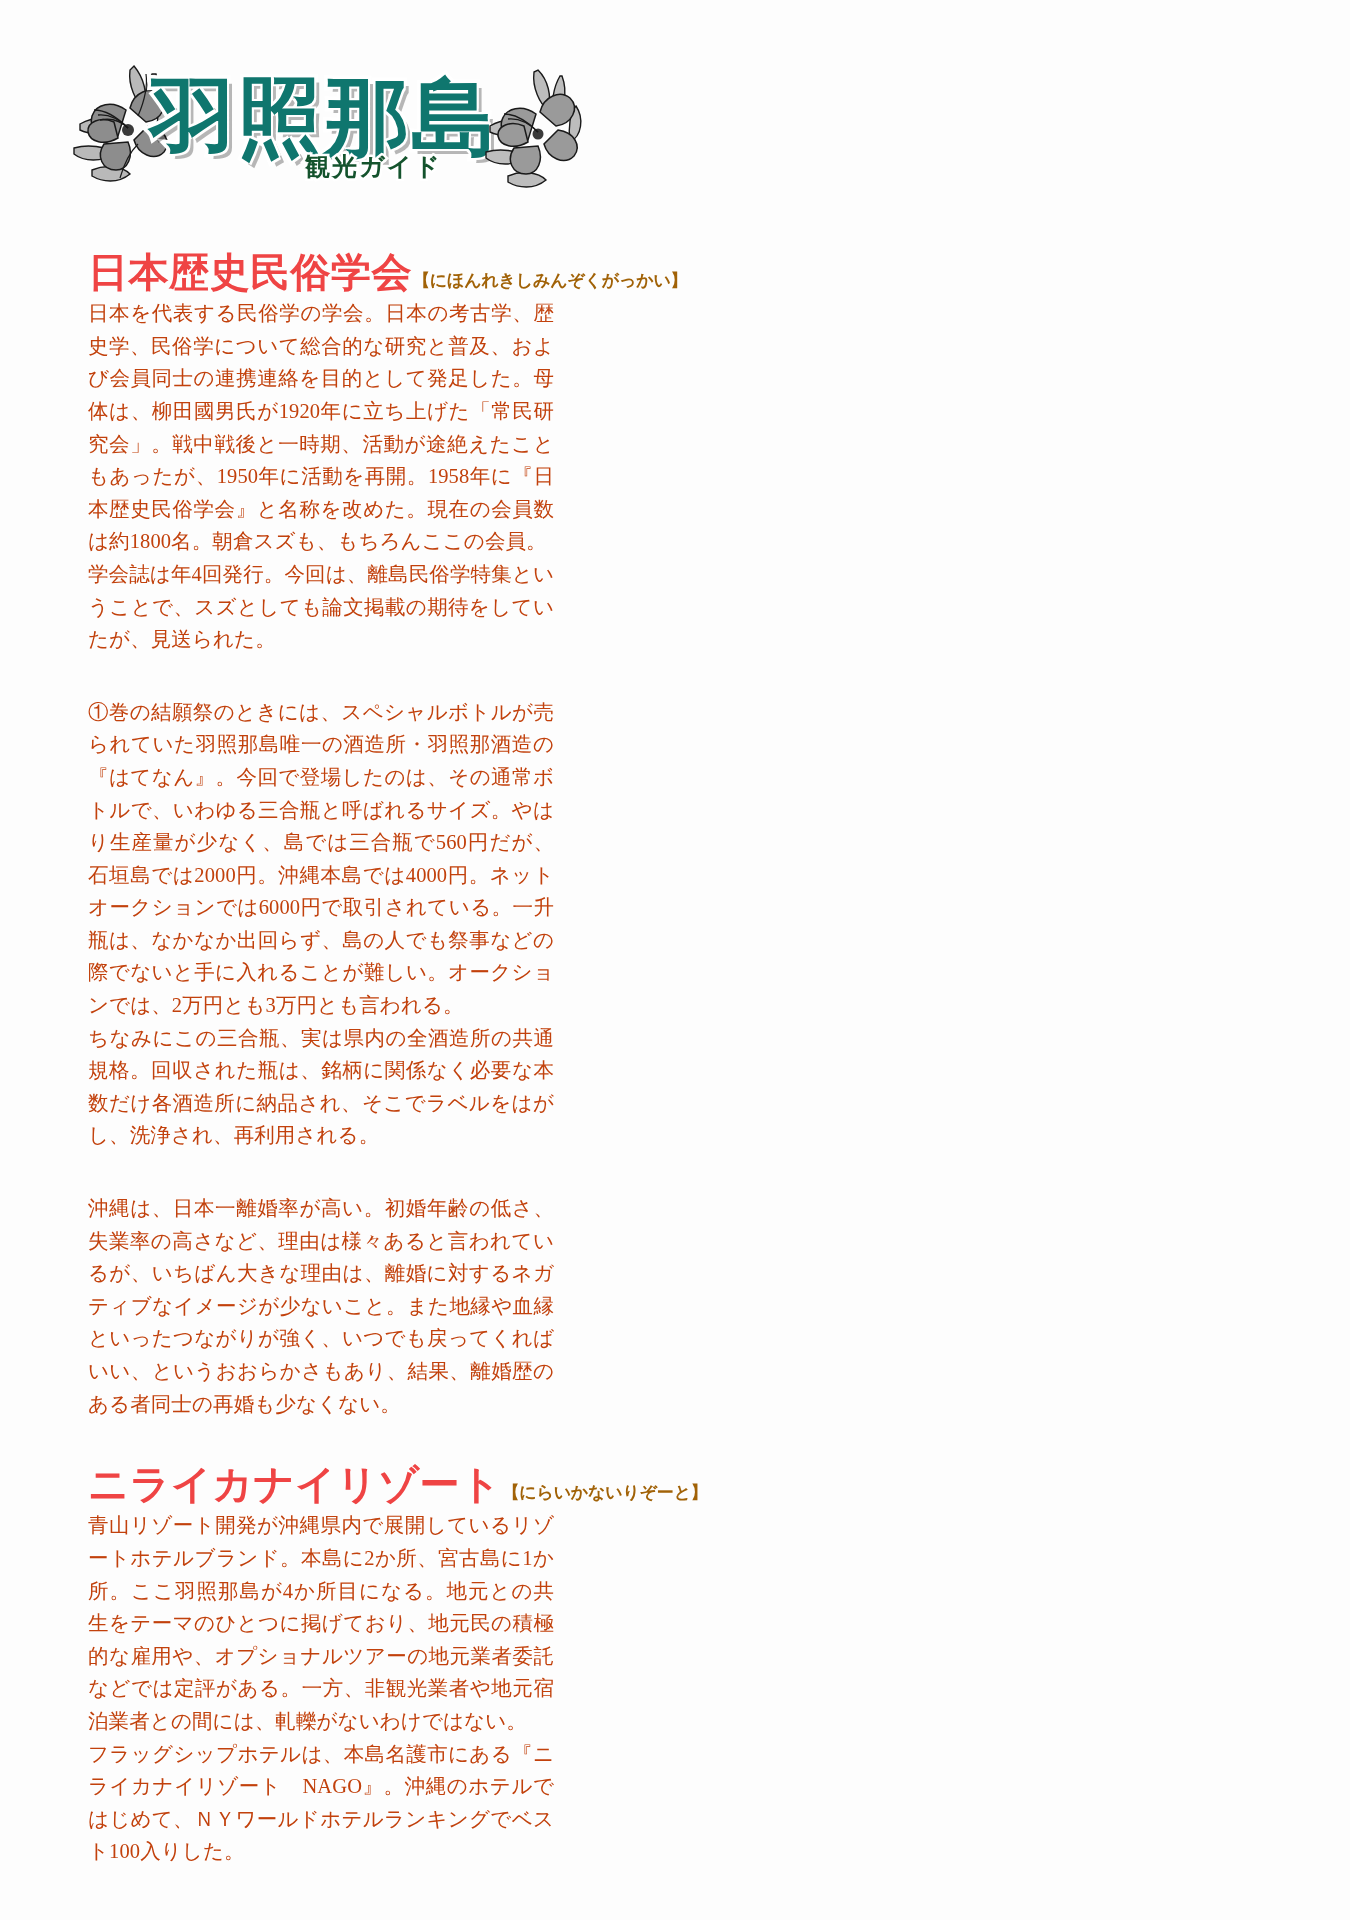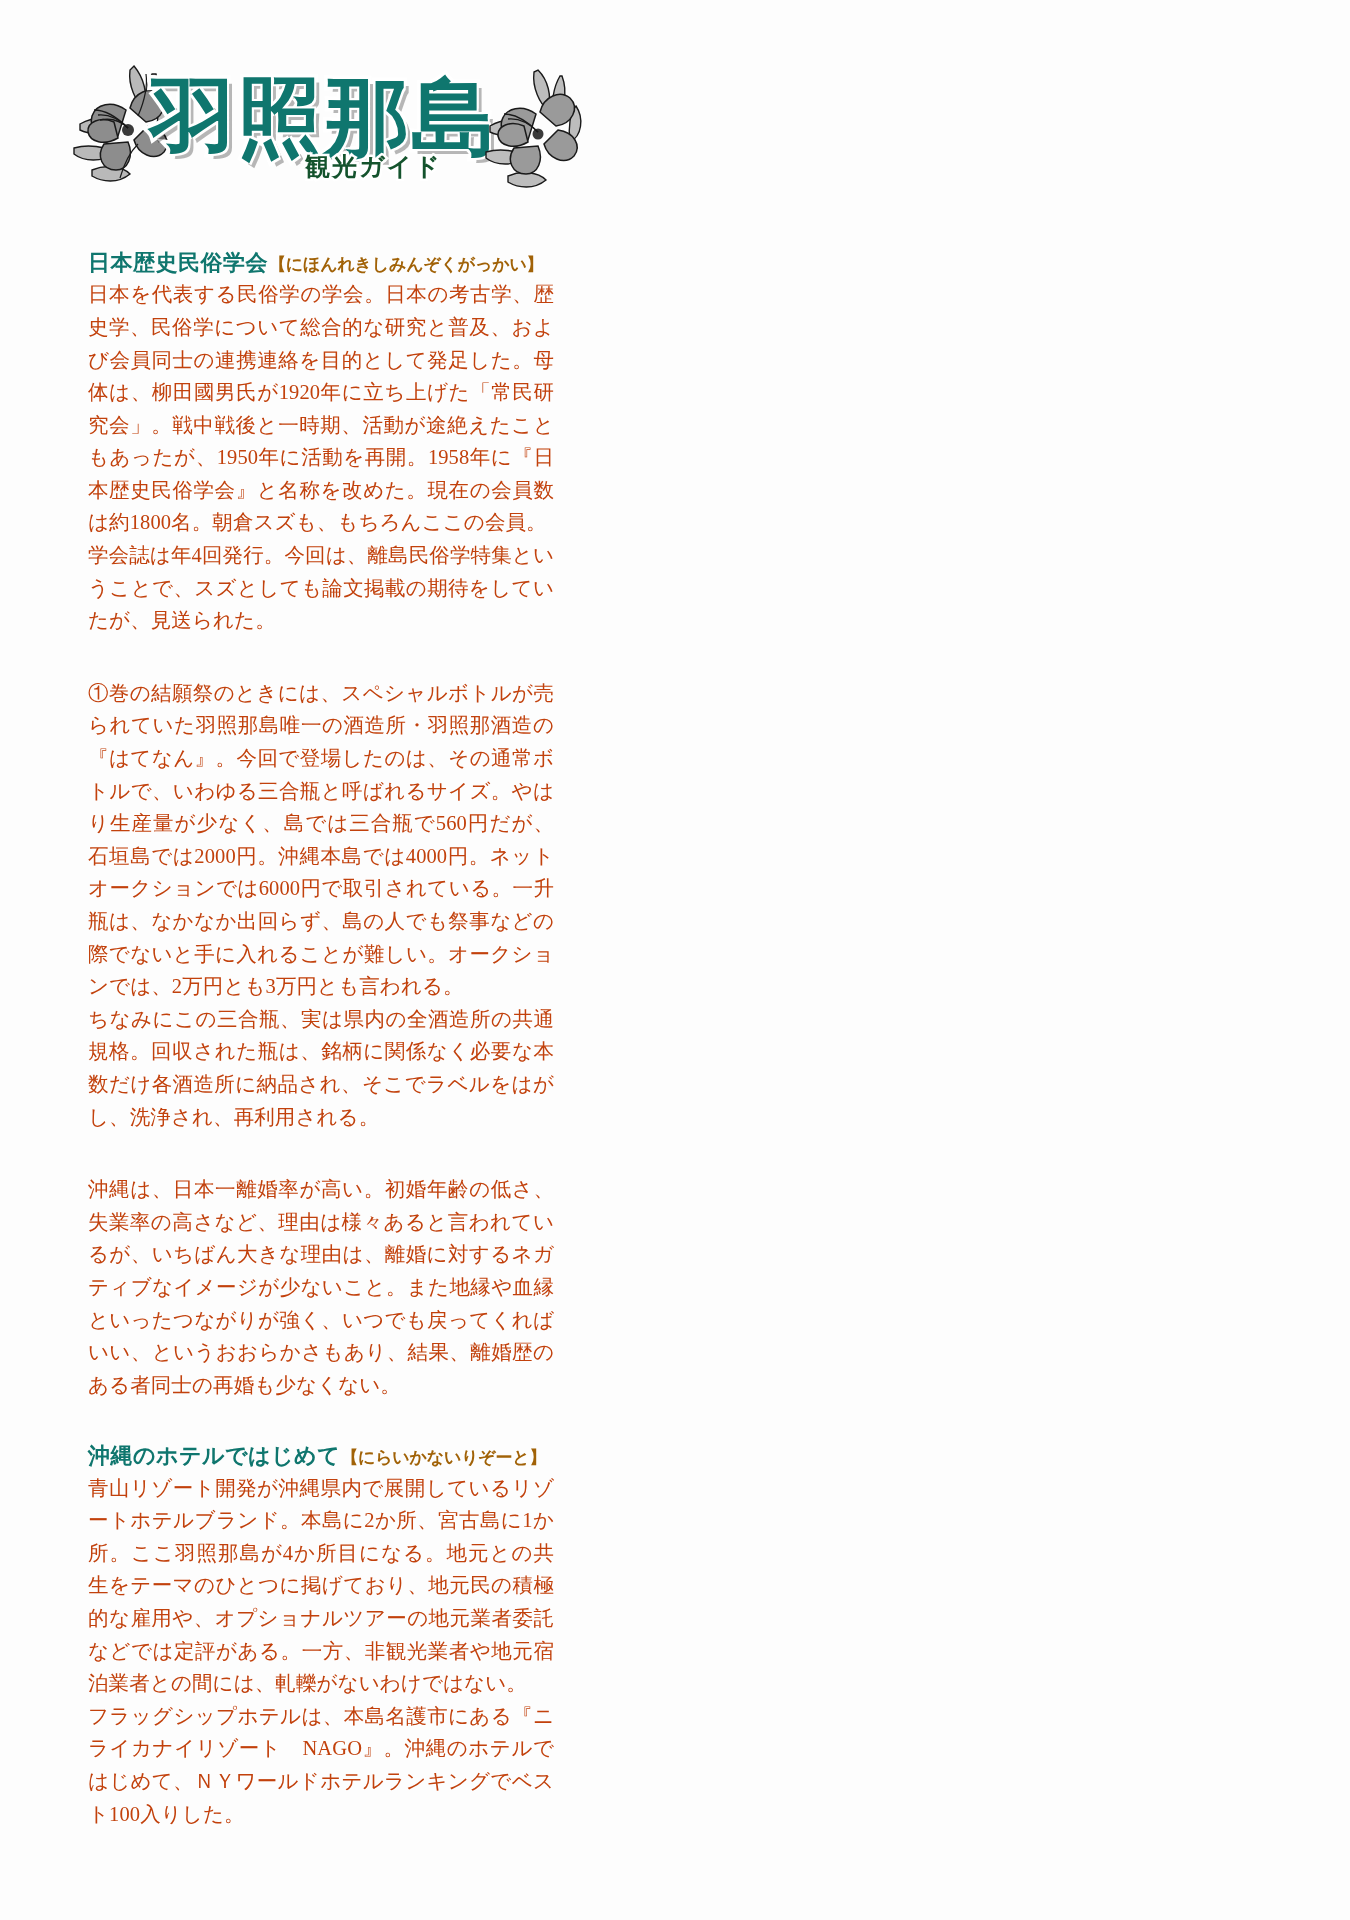--- a/index.html
+++ b/index.html
@@ -92,24 +92,24 @@
   .entry { margin-bottom: 40px; }
   .entry:last-child { margin-bottom: 0; }
 
   .entry-head {
     margin: 0 0 2px 0;
     white-space: nowrap;
     line-height: 1.18;
   }
   .term {
     font-family: "DejaVu Serif", "Liberation Serif", serif;
-    font-size: 22px;
+    font-size: 40px;
     font-weight: 700;
     letter-spacing: 0.5px;
-    color: #0f766e;
+    color: #ef4444;
   }
   .reading {
     font-family: "DejaVu Serif", "Liberation Serif", serif;
     font-size: 17px;
     font-weight: 700;
     color: #a16207;
     margin-left: 1px;
     letter-spacing: -0.2px;
   }
 
@@ -200,20 +200,20 @@
       <p class="para">①巻の結願祭のときには、スペシャルボトルが売られていた羽照那島唯一の酒造所・羽照那酒造の『はてなん』。今回で登場したのは、その通常ボトルで、いわゆる三合瓶と呼ばれるサイズ。やはり生産量が少なく、島では三合瓶で560円だが、石垣島では2000円。沖縄本島では4000円。ネットオークションでは6000円で取引されている。一升瓶は、なかなか出回らず、島の人でも祭事などの際でないと手に入れることが難しい。オークションでは、2万円とも3万円とも言われる。</p>
       <p class="para">ちなみにこの三合瓶、実は県内の全酒造所の共通規格。回収された瓶は、銘柄に関係なく必要な本数だけ各酒造所に納品され、そこでラベルをはがし、洗浄され、再利用される。</p>
     </section>
 
     <section class="entry">
       <p class="para">沖縄は、日本一離婚率が高い。初婚年齢の低さ、失業率の高さなど、理由は様々あると言われているが、いちばん大きな理由は、離婚に対するネガティブなイメージが少ないこと。また地縁や血縁といったつながりが強く、いつでも戻ってくればいい、というおおらかさもあり、結果、離婚歴のある者同士の再婚も少なくない。</p>
     </section>
 
     <section class="entry">
       <h2 class="entry-head">
-        <span class="term">沖縄のホテルではじめて</span><span class="reading">【にらいかないりぞーと】</span>
+        <span class="term">ニライカナイリゾート</span><span class="reading">【にらいかないりぞーと】</span>
       </h2>
       <p class="para">青山リゾート開発が沖縄県内で展開しているリゾートホテルブランド。本島に2か所、宮古島に1か所。ここ羽照那島が4か所目になる。地元との共生をテーマのひとつに掲げており、地元民の積極的な雇用や、オプショナルツアーの地元業者委託などでは定評がある。一方、非観光業者や地元宿泊業者との間には、軋轢がないわけではない。</p>
       <p class="para">フラッグシップホテルは、本島名護市にある『ニライカナイリゾート　NAGO』。沖縄のホテルではじめて、ＮＹワールドホテルランキングでベスト100入りした。</p>
     </section>
 
   </div>
 </div>
 
 </body></html>

